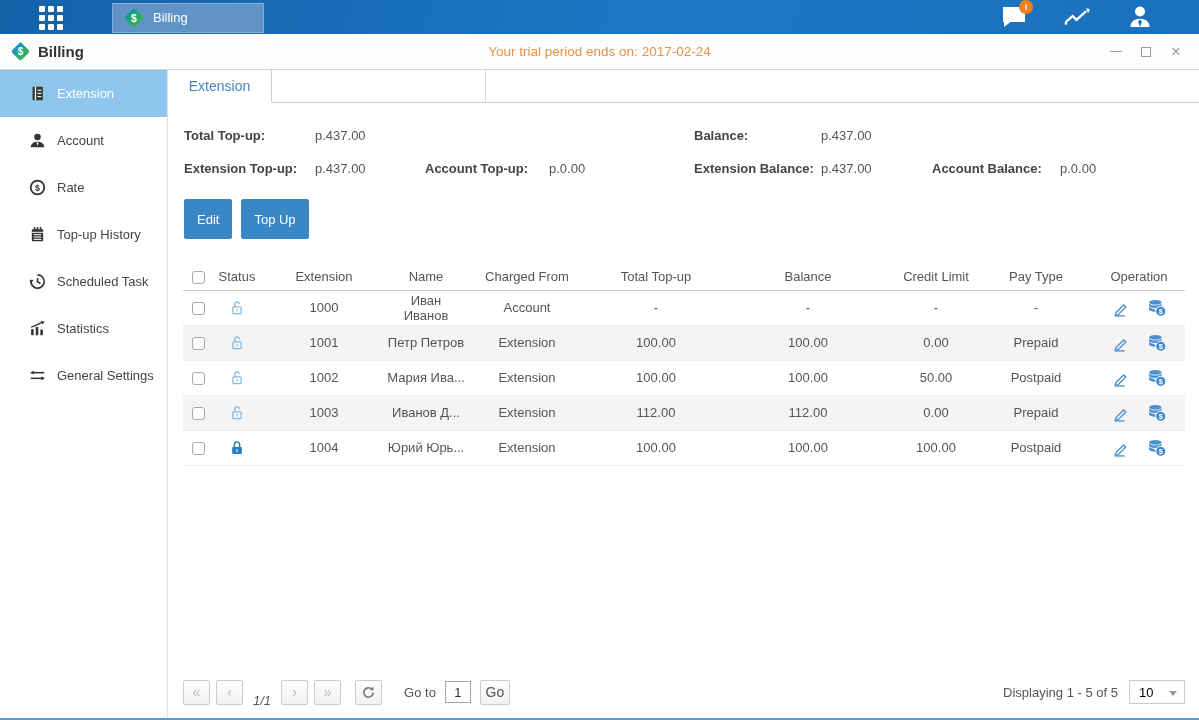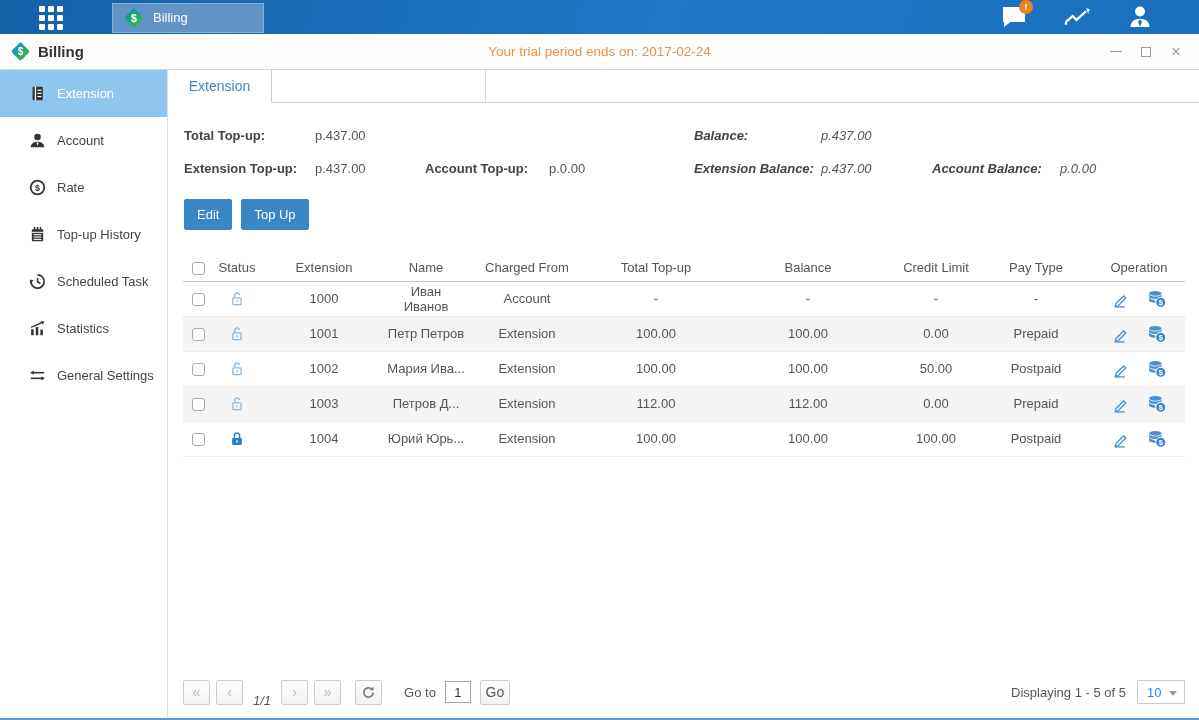--- a/index.html
+++ b/index.html
@@ -50,28 +50,28 @@
   
   .tabstrip { height:33px; flex:0 0 33px; display:flex; border-bottom:1px solid #ccc; }
   .tab-active { width:104px; display:flex; align-items:center; justify-content:center;
                 color:#4a84c4; font-size:14px; background:#fff; border-right:1px solid #ccc;
                 margin-bottom:-1px; border-bottom:1px solid #fff; cursor:pointer; }
   .tab-ghost { width:214px; border-right:1px solid #d9d9d9; }
 
   
   .summary { padding:25px 0 0 16px; display:flex; }
   .sum-left  { width:510px; display:grid; grid-template-columns:131px 110px 124px 1fr; row-gap:18px; align-items:center; }
-  .sum-right { flex:1;      display:grid; grid-template-columns:127px 111px 128px 1fr; row-gap:18px; align-items:center;font-style:italic; }
+  .sum-right { flex:1;      display:grid; grid-template-columns:127px 111px 128px 1fr; row-gap:18px; align-items:center; }
   .sum-label { font-weight:bold; color:#444; }
   .sum-value { color:#555; }
 
   
   .actions { padding:23px 0 0 16px; display:flex; gap:9px; }
   .btn-primary { background:#3a87c6; border:1px solid #3a87c6; color:#fff; font-size:13px;
-                 height:31px; padding:0 12px; border-radius:2px; cursor:pointer;
+                 height:40px; padding:0 12px; border-radius:2px; cursor:pointer;
                  font-family:"Liberation Sans", sans-serif; }
 
   
   .table-wrap { margin:24px 14px 0 15px; }
   table { border-collapse:collapse; width:1002px; table-layout:fixed; font-size:13px; color:#555; }
   thead th { font-weight:normal; color:#555; height:27px; border-bottom:1px solid #c9c9c9;
              text-align:center; padding:0;margin-left:48px; }
   tbody td { height:35px; text-align:center; padding:0; border-bottom:1px solid #ededed; }
   tbody tr:nth-child(even) { background:#f4f4f4; }
   .cb { display:inline-block; width:13px; height:13px; border:1px solid #a8a8a8; border-radius:3px;
@@ -86,22 +86,22 @@
   .pg-btn { width:27px; height:25px; border:1px solid #ccc; border-radius:2px;
             background:linear-gradient(#fefefe,#f1f1f1); display:flex; align-items:center;
             justify-content:center; color:#bbb; font-size:14px; margin-right:6px; cursor:pointer; }
   .pg-label { margin:16px 10px 0 4px; color:#555;font-style:italic; }
   .pg-refresh { margin-left:8px; color:#777; }
   .goto-label { margin-left:16px; }
   .goto-input { width:26px; height:22px; border:1px solid #a5a5a5; text-align:center; margin:0 9px;
                 font-size:13px; font-family:"Liberation Sans", sans-serif; color:#333; }
   .go-btn { width:30px; }
   .pg-right { margin-left:auto; display:flex; align-items:center; gap:11px; }
-  .pg-select { width:48px; height:24px; border:1px solid #ccc; background:#fff; display:flex;
-               align-items:center; padding-left:9px; position:relative; cursor:pointer; color:#3b82f6; }
+  .pg-select { width:56px; height:24px; border:1px solid #ccc; background:#fff; display:flex;
+               align-items:center; padding-left:9px; position:relative; cursor:pointer; color:#000000; }
   .pg-caret { position:absolute; right:7px; top:10px; width:0; height:0;
               border-left:4px solid transparent; border-right:4px solid transparent;
               border-top:5px solid #9a9a9a; }
 </style>
 </head>
 <body>
 
 <div class="app">
 
   <div class="topbar">
@@ -433,21 +433,21 @@
               <tr>
                 <td><span class="cb"></span></td>
                 <td><span class="status-ico">
                     <svg width="18" height="18" viewBox="0 0 24 24">
                       <rect x="6.5" y="10.5" width="11" height="9" rx="1.2" fill="none" stroke="#87b9e0" stroke-width="1.7"></rect>
                       <path d="M9 10.5V7.2a3.2 3.2 0 0 1 6.4-.4" fill="none" stroke="#87b9e0" stroke-width="1.7"></path>
                       <path d="M12 13.5v3" stroke="#87b9e0" stroke-width="1.6"></path>
                     </svg>
                   </span></td>
                 <td>1003</td>
-                <td>Петров Д...</td>
+                <td>Иванов Д...</td>
                 <td>Extension</td>
                 <td>112.00</td>
                 <td>112.00</td>
                 <td>0.00</td>
                 <td>Prepaid</td>
                 <td><span class="op-ico">
                     <svg width="20" height="20" viewBox="0 0 24 24">
                       <path d="M6 17.5L15.2 8.3l2.6 2.6-9.2 9.2-3.4.8z" fill="none" stroke="#4a90cf" stroke-width="1.6"></path>
                       <path d="M4.5 21.5h12" stroke="#4a90cf" stroke-width="1.6"></path>
                     </svg>

